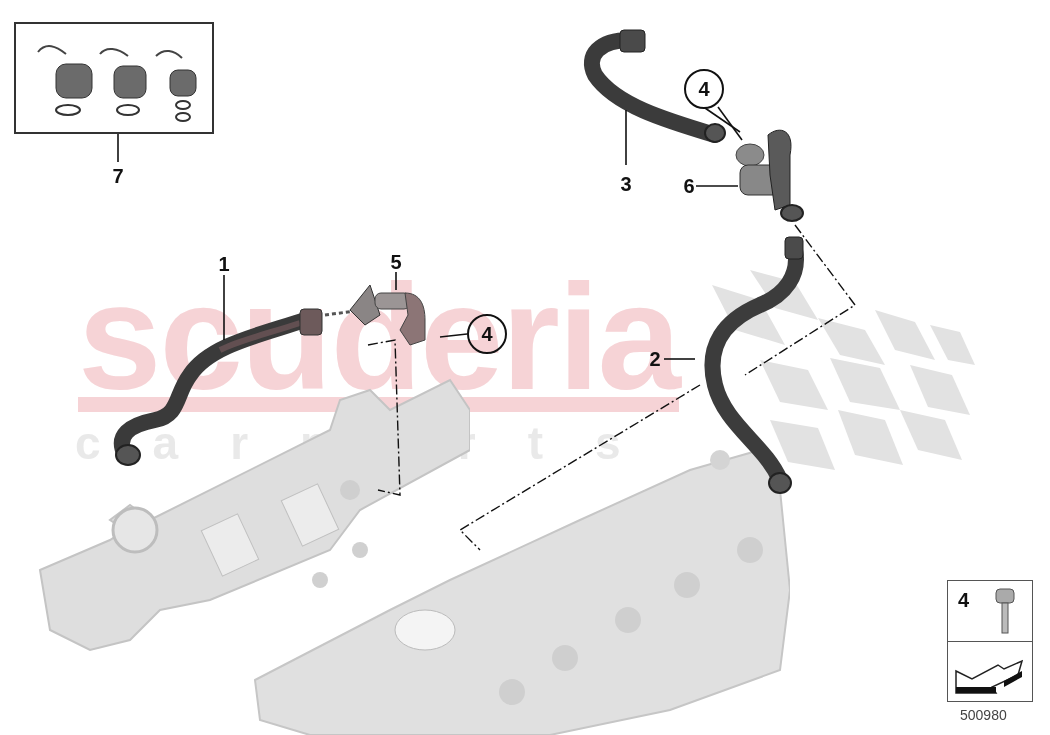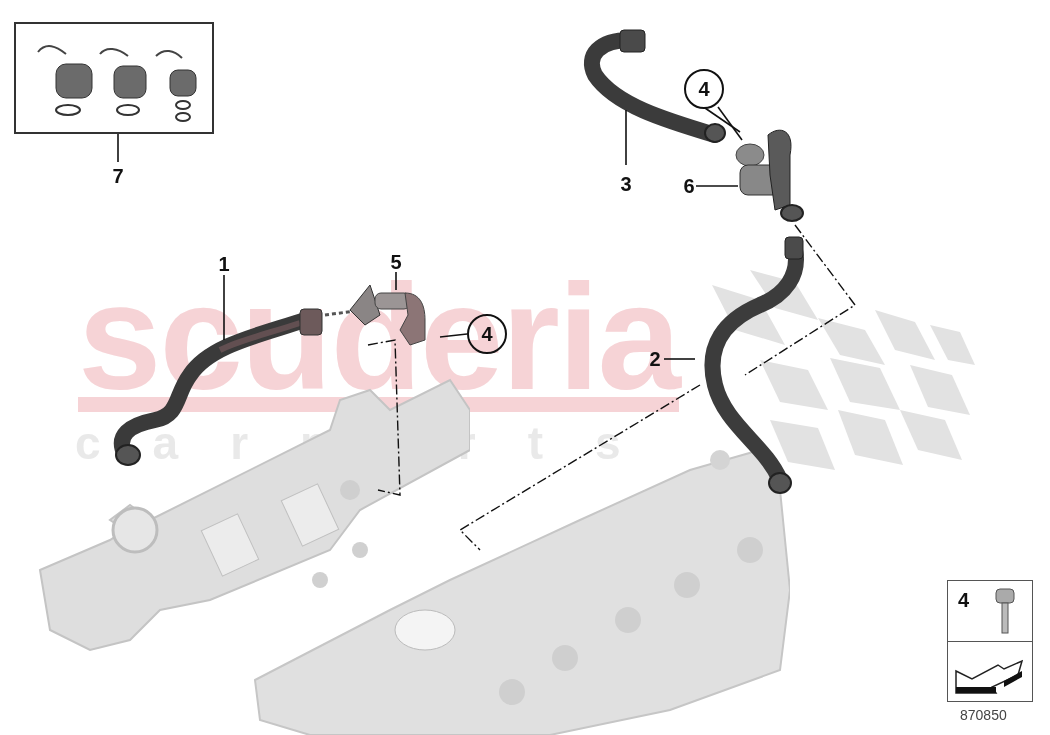--- a/index.html
+++ b/index.html
@@ -159,13 +159,13 @@
     <rect x="6" y="2" width="18" height="14" rx="4" fill="#aaa" stroke="#555"></rect>
     <rect x="12" y="16" width="6" height="30" fill="#bbb" stroke="#555"></rect>
   </svg>
   <div class="legend-divider"></div>
   <svg class="abs" style="left:4px;top:68px" width="78" height="50" viewBox="0 0 78 50">
     <polygon points="4,22 20,30 46,16 52,20 70,12 66,26 40,38 44,44 4,44" fill="#fff" stroke="#222" stroke-width="1.5"></polygon>
     <polygon points="4,38 44,38 44,44 4,44" fill="#111"></polygon>
     <polygon points="52,32 70,22 70,28 52,38" fill="#111"></polygon>
   </svg>
 </div>
-<div class="diagram-id">870850</div>
+<div class="diagram-id">500980</div>
 
 </body></html>

